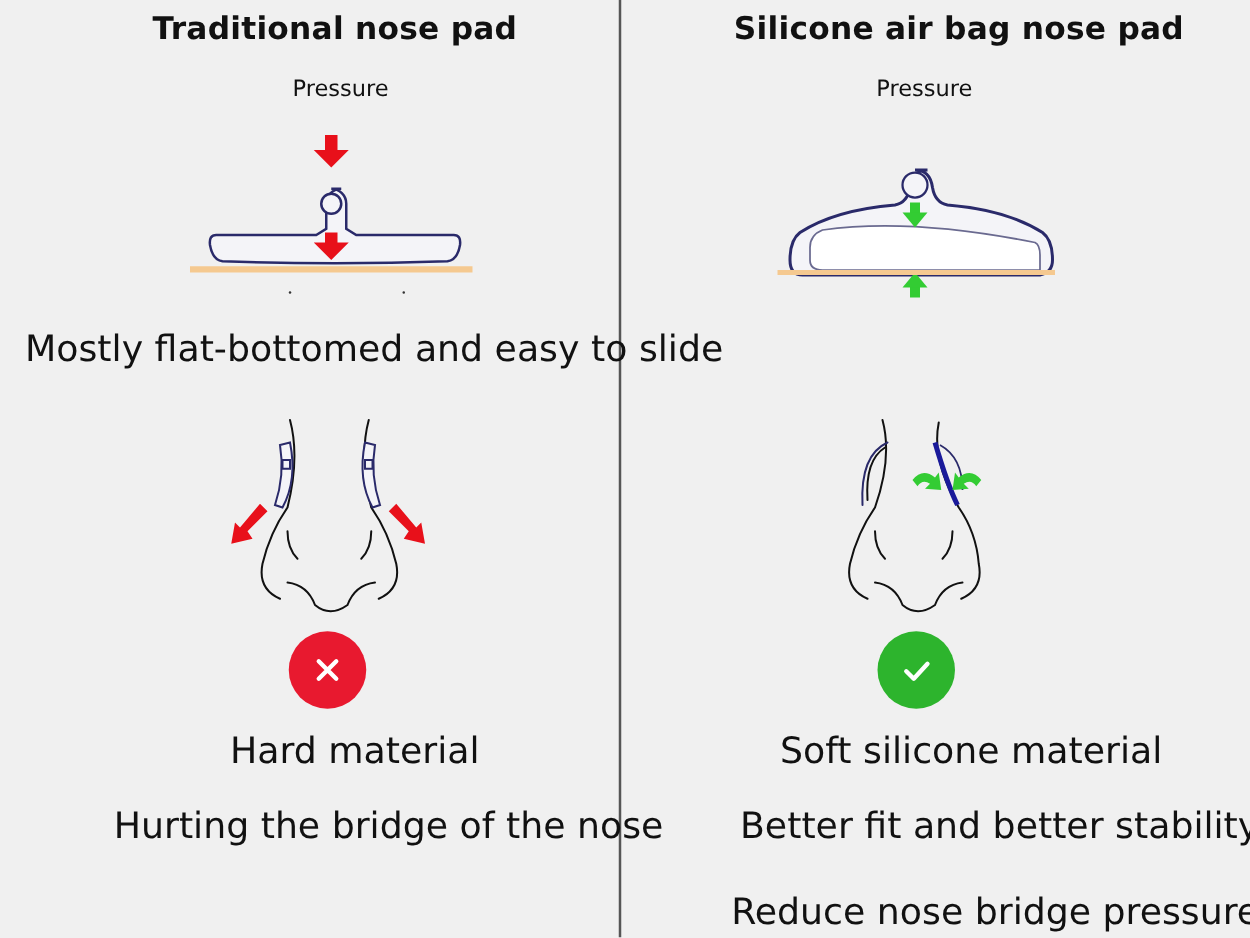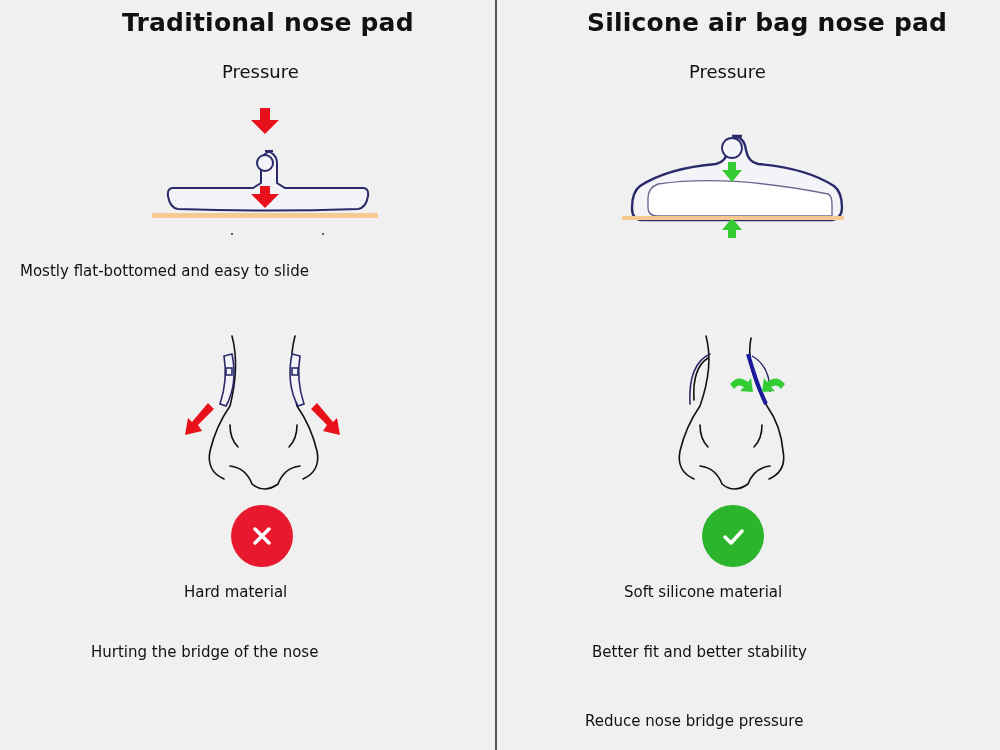--- a/index.html
+++ b/index.html
@@ -6,22 +6,22 @@
   body {
     width: 1000px; height: 750px; background: #f0f0f0; position: relative;
     overflow: hidden; font-family: "DejaVu Sans", "Liberation Sans", sans-serif; color: #111;
   }
   .divider { position: absolute; left: 495px; top: 0; width: 2px; height: 750px; background: #555; }
   .col { position: absolute; top: 0; width: 421px; height: 750px; }
   .col.left { left: 0; }
   .col.right { left: 497px; width: 503px; }
   .abs { position: absolute; white-space: nowrap; }
   .title { font-weight: bold; font-size: 25px; top: 8px; letter-spacing: 0.2px; }
-  .pressure { font-size: 18px; top: 61px; }
-  .desc { font-size: 15px; }
+  .pressure { font-size: 18px; top: 61px; margin-left: 12px; }
+  .desc { font-size: 29px; }
   svg { position: absolute; overflow: visible; }
 </style>
 </head>
 <body>
 
 <div class="divider"></div>
 
 <div class="col left">
   <div class="abs title" style="left:122px;">Traditional nose pad</div>
   <div class="abs pressure" style="left:222px;">Pressure</div>

